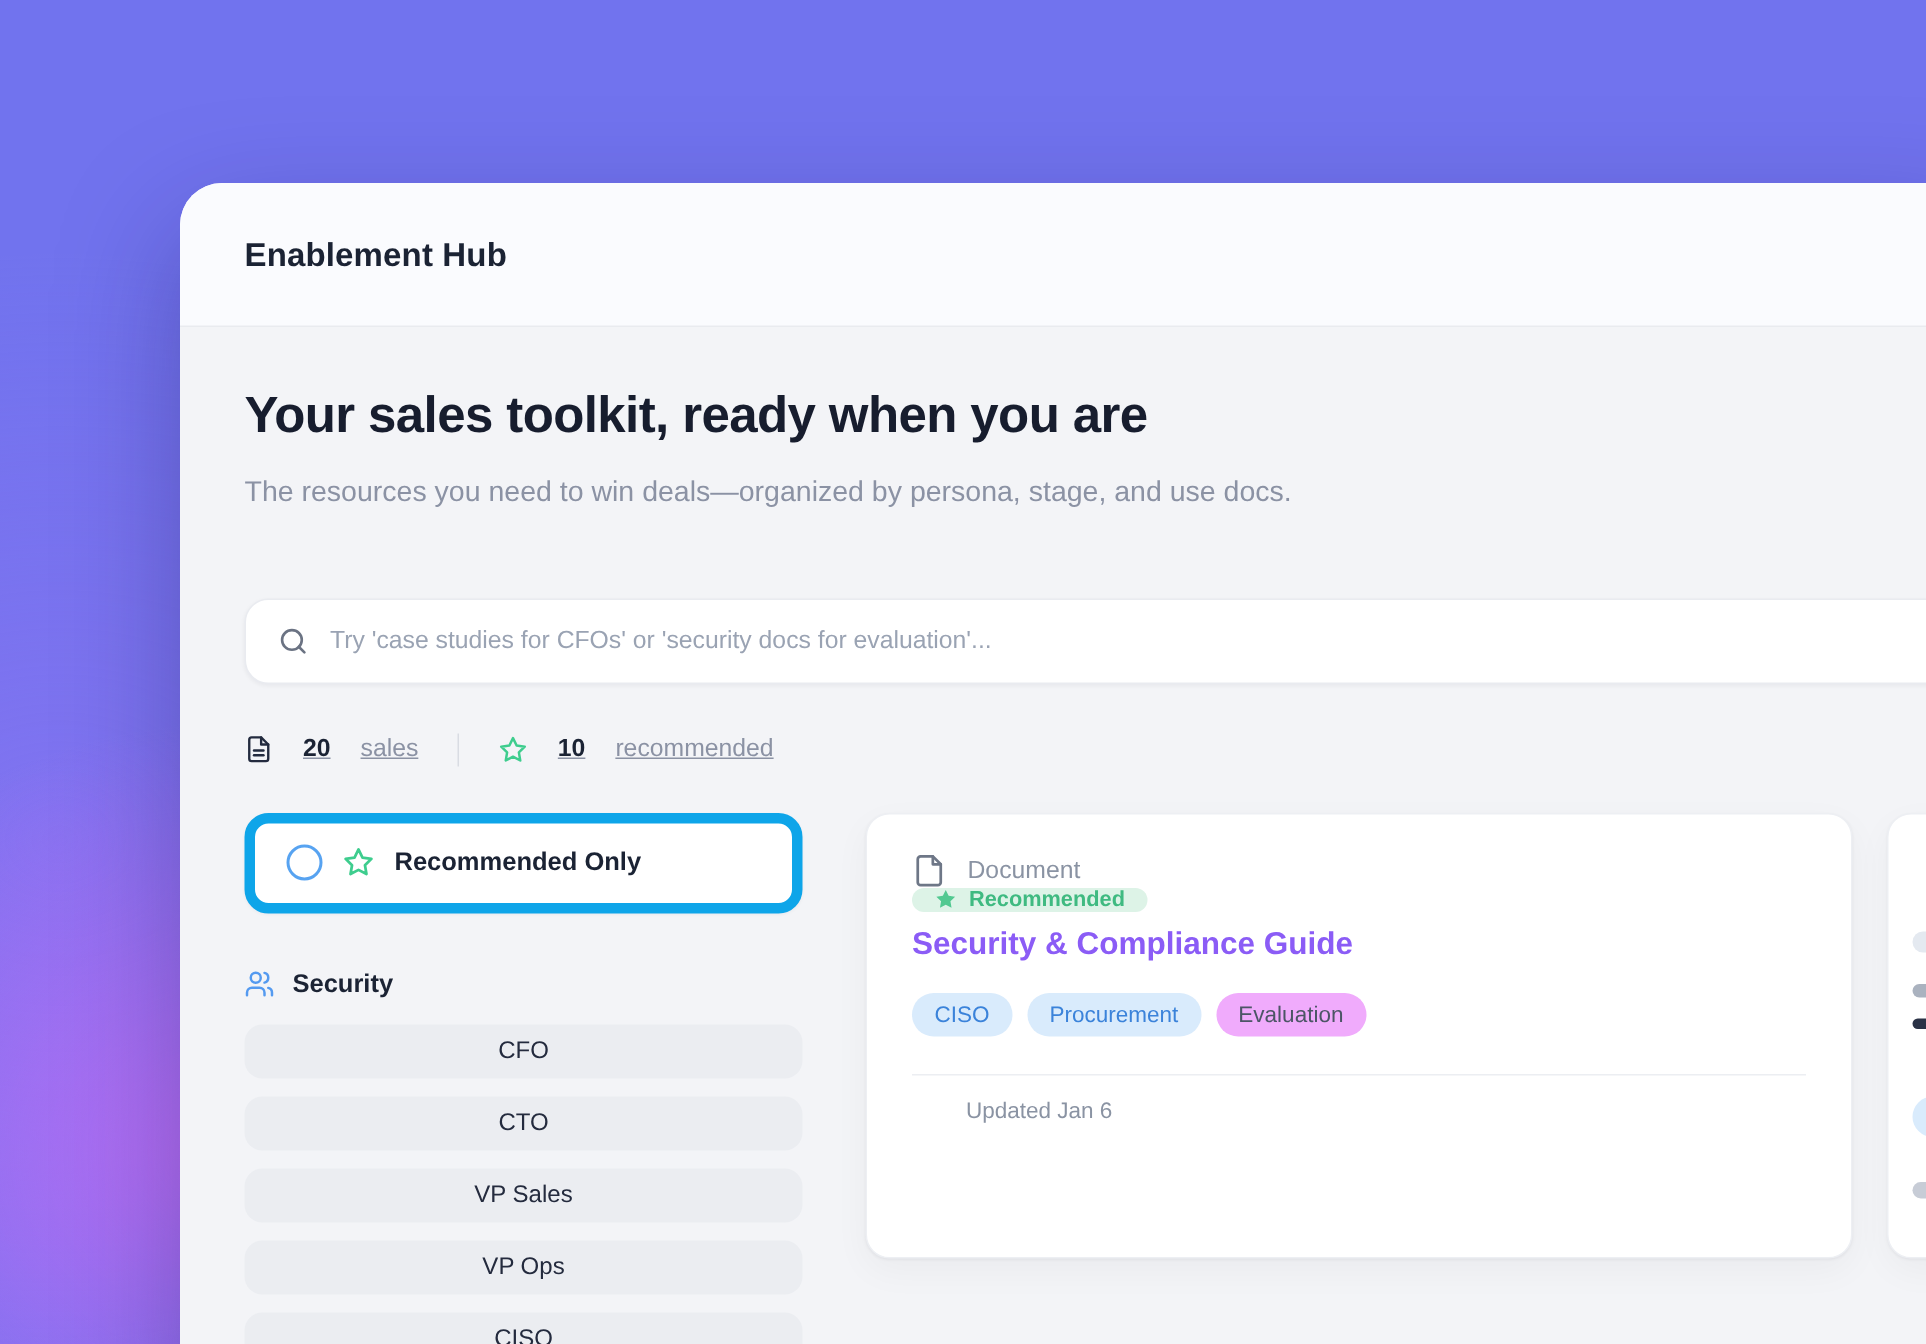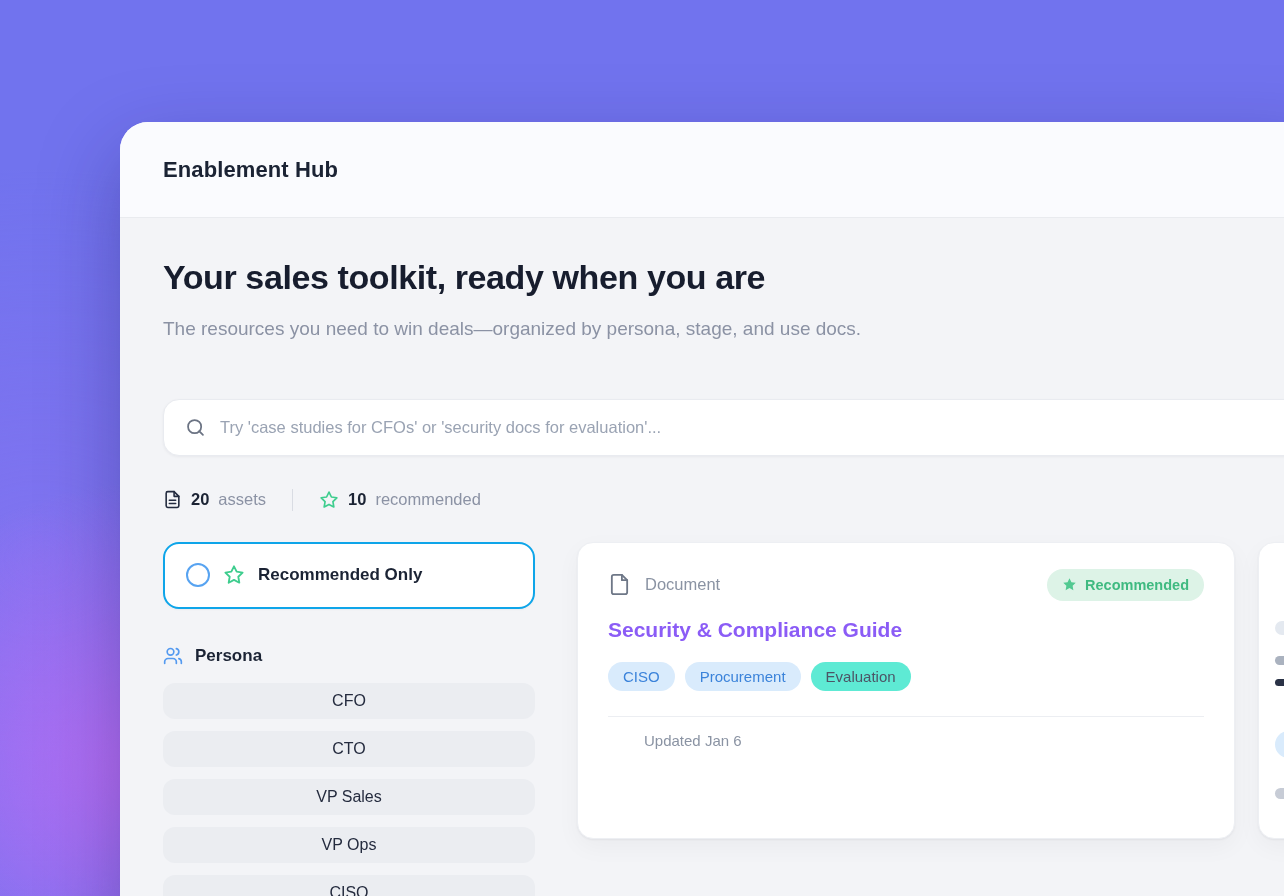--- a/index.html
+++ b/index.html
@@ -32,29 +32,29 @@
   .search {
     margin-top:54px; height:57px; background:#ffffff; border:1px solid #e9ebf0;
     border-radius:16px; display:flex; align-items:center; gap:14px; padding:0 21px;
     box-shadow:0 1px 3px rgba(16,24,40,.05);
   }
   .search input {
     flex:1; border:none; outline:none; font-family:inherit; font-size:16.5px; color:#1b2334; background:transparent;
   }
   .search input::placeholder { color:#9aa3b3; }
   .stats { margin-top:33px; display:flex; align-items:center; }
-  .stat { display:flex; align-items:center; gap:9px; font-size:16.5px; color:#8b92a4; }
+  .stat { display:flex; align-items:center; gap:20px; font-size:16.5px; color:#8b92a4;text-decoration:underline; }
   .stat b { color:#1b2334; font-weight:700; }
   .vdiv { width:1px; height:22px; background:#d9dce3; margin:0 26px; }
   .content { margin-top:31px; display:flex; gap:42px; align-items:flex-start; }
 
   
   .sidebar { width:372px; flex:0 0 372px; }
   .toggle-card {
-    height:67px; background:#fff; border:2px solid #0ea5e9; border-radius:16px;
+    height:67px; background:#fff; border:7px solid #0ea5e9; border-radius:16px;
     display:flex; align-items:center; gap:13px; padding:0 21px; cursor:pointer;
     box-shadow:0 1px 2px rgba(16,24,40,.04);
   }
   .radio { width:24px; height:24px; border-radius:50%; border:2px solid #57a3f1; background:#fff; flex:0 0 24px; }
   .toggle-label { font-size:17px; font-weight:700; color:#1b2334; }
   .filter-head { display:flex; align-items:center; gap:12px; font-size:17px; font-weight:700; color:#1b2334; }
   .filter-head.persona { margin-top:37px; }
   .filter-head.stage { margin-top:34px;gap:22px; }
   .chips { margin-top:17px; display:flex; flex-wrap:wrap; gap:12px 12px;flex-direction:column; }
   .chip {
@@ -63,32 +63,32 @@
   }
   .side-divider { margin-top:32px; border-top:1px solid #e7e9ee; width:100%; }
 
   
   .cards { display:flex; gap:23px; }
   .asset-card {
     flex:0 0 658px; width:658px; height:297px; background:#fff; border:1px solid #edeff3;
     border-radius:16px; padding:26px 30px; position:relative; cursor:pointer;
     box-shadow:0 1px 2px rgba(23,26,31,.05), 0 8px 24px rgba(23,26,31,.04);
   }
-  .card-top { display:flex; align-items:center; justify-content:space-between; height:32px; }
+  .card-top { display:flex; align-items:flex-start; justify-content:space-between; height:32px;flex-direction:column; }
   .card-type { display:flex; align-items:center; gap:14px; font-size:16.5px; color:#8a93a3; }
   .badge {
     display:inline-flex; align-items:center; gap:8px; background:#ddf3e7; color:#3fba81;
     font-size:14.5px; font-weight:700; padding:0 15px; height:32px; border-radius:999px;
   }
   .card-title { margin-top:17px; font-size:21px; font-weight:700; color:#8b5cf6; }
   .card-desc { margin-top:14px; font-size:16.5px; line-height:1.6; color:#727b8d; max-width:575px; }
   .tags { margin-top:20px; display:flex; gap:10px; }
   .tag { font-size:15px; font-weight:500; padding:6px 15px; border-radius:999px; }
   .tag.blue { background:#d9ebfc; color:#3b83da; }
-  .tag.gray { background:#5eead4; color:#4c5566; }
+  .tag.gray { background:#f0abfc; color:#4c5566; }
   .card-divider { margin-top:25px; border-top:1px solid #eceef2; }
   .card-updated { margin-top:15px; font-size:15px; color:#8a93a3;margin-left:36px; }
 
   
   .asset-card.peek { padding:0; overflow:hidden; }
   .frag { position:absolute; left:16px; right:-30px; border-radius:7px; }
   .frag.f1 { top:78px;  height:14px; background:#e4e9f0; }
   .frag.f2 { top:113px; height:9px;  background:#aab2bf; }
   .frag.f3 { top:136px; height:7px;  background:#2a3246; right:-10px; }
   .frag.f4 { top:188px; height:27px; background:#d9ebfc; border-radius:14px; }
@@ -122,21 +122,21 @@
       <div class="stat">
         <span>
           <svg width="19" height="19" viewBox="0 0 24 24" fill="none" stroke="#232b3f" stroke-width="2" stroke-linecap="round" stroke-linejoin="round">
             <path d="M14 2H6a2 2 0 0 0-2 2v16a2 2 0 0 0 2 2h12a2 2 0 0 0 2-2V8z"></path>
             <polyline points="14 2 14 8 20 8"></polyline>
               <line x1="16" y1="13" x2="8" y2="13"></line>
               <line x1="16" y1="17" x2="8" y2="17"></line>
           </svg>
         </span>
         <b>20</b>
-        <span>assets</span>
+        <span>sales</span>
       </div>
       <span class="vdiv"></span>
       <div class="stat">
         <span>
           <svg width="20" height="20" viewBox="0 0 24 24" fill="none" stroke="#3ecd8e" stroke-width="2" stroke-linejoin="round">
             <path d="M12 2.5l2.9 5.9 6.5.95-4.7 4.58 1.1 6.47L12 17.35 6.2 20.4l1.1-6.47L2.6 9.35l6.5-.95z"></path>
           </svg>
         </span>
         <b>10</b>
         <span>recommended</span>
@@ -157,21 +157,21 @@
 
         <div class="filter-head persona">
           <span>
             <svg width="20" height="20" viewBox="0 0 24 24" fill="none" stroke="#549af0" stroke-width="2" stroke-linecap="round" stroke-linejoin="round">
               <path d="M16 21v-2a4 4 0 0 0-4-4H6a4 4 0 0 0-4 4v2"></path>
                 <circle cx="9" cy="7" r="4"></circle>
               <path d="M22 21v-2a4 4 0 0 0-3-3.87"></path>
                 <path d="M16 3.13a4 4 0 0 1 0 7.75"></path>
             </svg>
           </span>
-          <span>Persona</span>
+          <span>Security</span>
         </div>
         <div class="chips">
           <button class="chip">CFO</button>
           <button class="chip">CTO</button>
           <button class="chip">VP Sales</button>
           <button class="chip">VP Ops</button>
           <button class="chip">CISO</button>
           <button class="chip">Procurement</button>
         </div>
 

